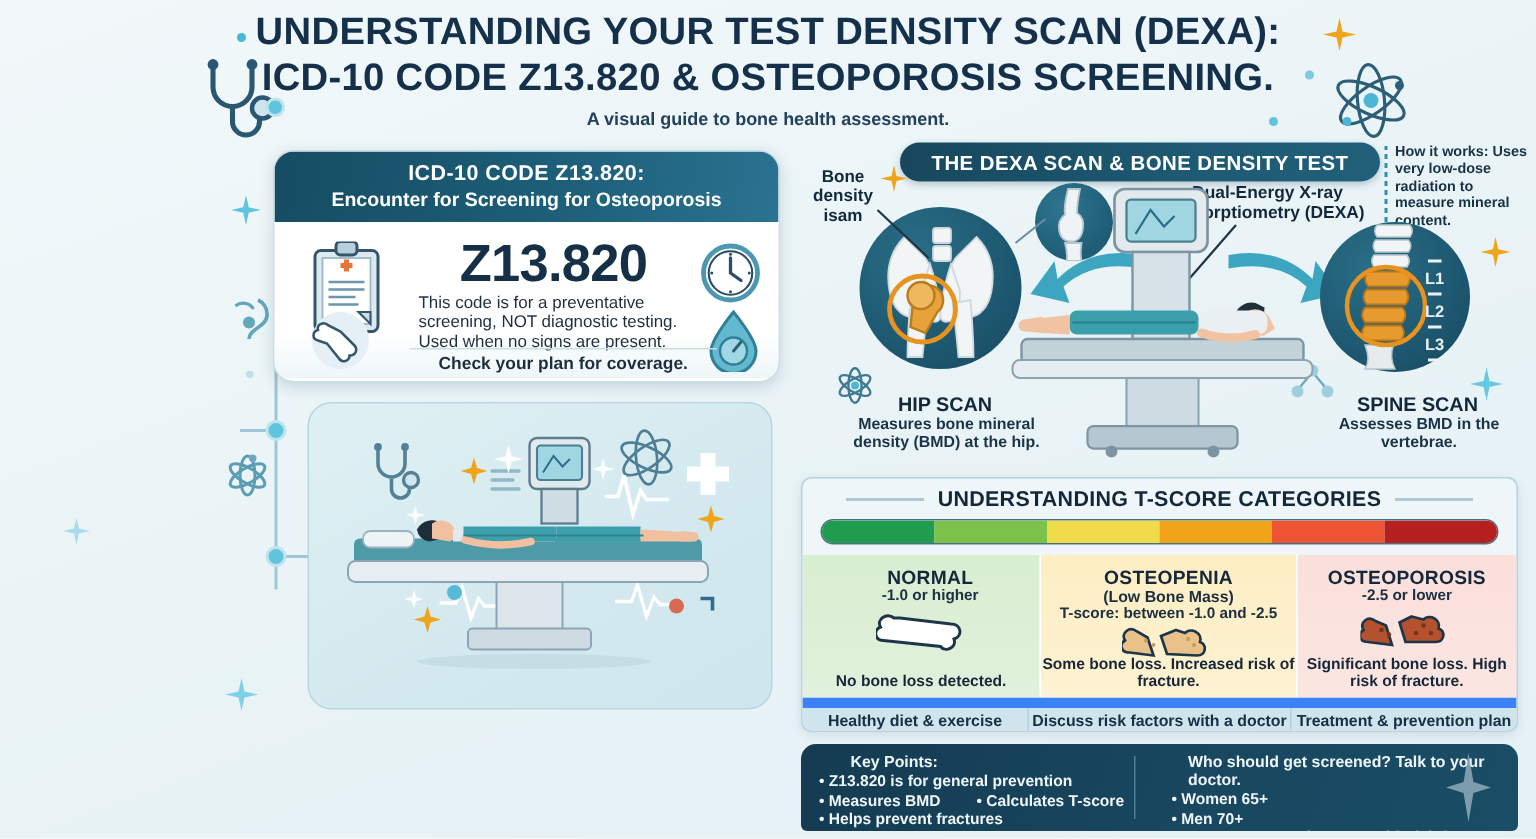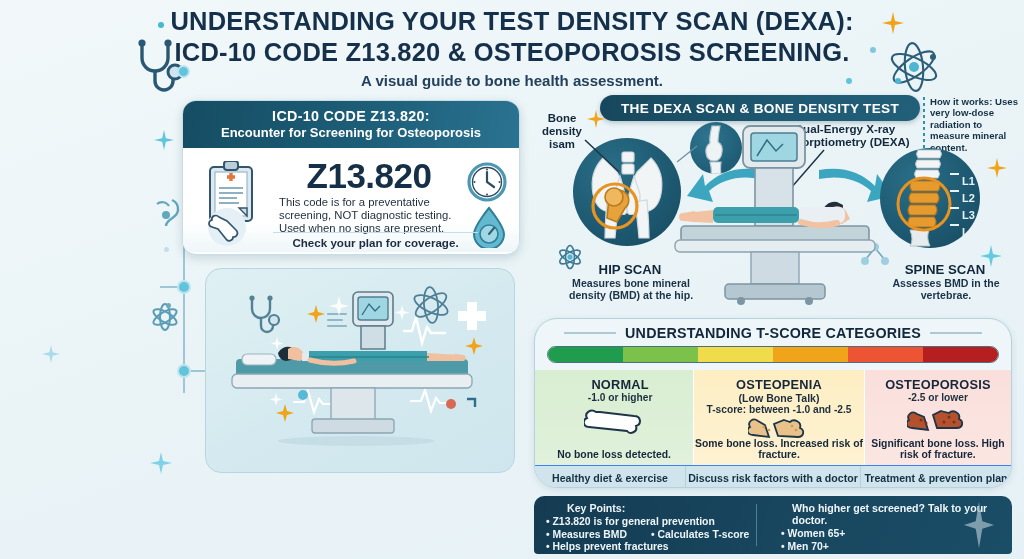--- a/index.html
+++ b/index.html
@@ -20,21 +20,21 @@
   
   .title-wrap {
     position: absolute; top: 6px; left: 0; width: 1024px;
     text-align: center;
   }
   .title-l1, .title-l2 {
     color: #15304a; font-weight: 800; letter-spacing: .2px;
     font-size: 25.5px; line-height: 31px;
   }
   .subtitle {
-    color: #23415c; font-size: 15px; font-weight: 600; margin-top: 4px;
+    color: #23415c; font-size: 12px; font-weight: 600; margin-top: 4px;
   }
 
   
   .icd-card {
     position: absolute; left: 182px; top: 100px; width: 338px; height: 155px;
     border-radius: 14px; overflow: hidden;
     box-shadow: 0 3px 10px rgba(30,70,95,.18);
     background: #fff;
     border: 1px solid #c8dde6;
   }
@@ -104,35 +104,35 @@
   .lbl-bone-density {
     position:absolute; left:6px; top:22px; width:62px; text-align:center;
     font-size:11.4px; line-height:12.8px; font-weight:800; color:#13293b;
   }
   .lbl-dexa {
     position:absolute; left:255px; top:32px; width:130px; text-align:center;
     font-size:11.6px; line-height:13.4px; font-weight:800; color:#13293b;
   }
   .vert-labels { position:absolute; left:425px; top:83px; font-size:11px;
      font-weight:800; color:#e9f3f7; line-height:17px; }
-  .vert-labels div { display:flex; align-items:flex-start; gap:3px;}
+  .vert-labels div { display:flex; align-items:center; gap:3px;flex-direction:column;}
   .vert-dash { width:9px; height:2px; background:#e9f3f7; display:inline-block; }
 
   .scan-name {
     position:absolute; font-size:13.2px; font-weight:800; color:#12273a; text-align:center;
   }
   .scan-sub {
     position:absolute; font-size:10.6px; line-height:12.4px; color:#1b3347;
     text-align:center; font-weight:600;
   }
 
   
   .tscore {
     position:absolute; left:534px; top:318px; width:478px; height:170px;
-    border-radius: 23px; border:1.5px solid #b5d2dd;
+    border-radius: 7px; border:1.5px solid #b5d2dd;
     background:#eef6f9; overflow:hidden;
     box-shadow: 0 2px 7px rgba(30,70,95,.12);
   }
   .ts-head { position:relative; height:27px; display:flex; align-items:center; justify-content:center; gap:9px; }
   .ts-head-t { font-size:14.3px; font-weight:800; color:#12273a; letter-spacing:.2px; }
   .ts-rule { width:52px; height:2px; background:#aec8d4; }
 
   .ts-bar {
     margin: 0 12px; height:17px; border-radius:9px; display:flex; overflow:hidden;
     border:1.5px solid #4a6f80;
@@ -145,21 +145,21 @@
   .ts-col.c1 { background: linear-gradient(180deg,#d8eed1 0%, #e1f1dc 100%); padding-left: 12px; }
   .ts-col.c2 { background: linear-gradient(180deg,#fdeec3 0%, #fdf2d2 100%); flex: 1.16; }
   .ts-col.c3 { background: linear-gradient(180deg,#fadfdb 0%, #fbe6e2 100%); }
   .ts-name { font-size:12.8px; font-weight:800; color:#17273a; letter-spacing:.2px;}
   .ts-sub  { font-size:10.6px; font-weight:600; color:#1d2e3e; line-height:12px; }
   .ts-rng  { font-size:10.2px; font-weight:600; color:#1d2e3e; line-height:12px;}
   .ts-note { position:absolute; left:0; right:0; bottom:4px; font-size:10.4px;
      font-weight:600; color:#17273a; line-height:11.6px; }
   .ts-bone { position:absolute; left:50%; transform:translateX(-50%); top:38px; }
 
-  .ts-foot { display:flex; height:24px; background:#cfe4ec; border-top:1px solid #3b82f6; }
+  .ts-foot { display:flex; height:24px; background:#cfe4ec; border-top:7px solid #3b82f6; }
   .ts-foot div { flex:1; display:flex; align-items:center; justify-content:center;
      font-size:10.6px; font-weight:700; color:#153043; }
   .ts-foot div + div { border-left:1px solid #b4d0db; }
   .ts-foot div.f2 { flex:1.16; }
 
   
   .footer {
     position:absolute; left:534px; top:496px; width:478px; height:58px;
     border-radius: 10px 10px 4px 4px;
     background: linear-gradient(110deg,#143b52 0%, #18475f 55%, #1a4d66 100%);
@@ -521,21 +521,21 @@
       <div class="ts-col c1">
         <div class="ts-name">NORMAL</div>
         <div class="ts-rng">-1.0 or higher</div>
         <svg class="ts-bone" width="60" height="26" viewBox="0 0 60 26">
           <path d="M12 4 c-5 -4 -12 1 -9 6 c-5 2 -4 9 2 9 l38 4 c3 4 11 1 9 -5 c6 -2 5 -10 -2 -10 l-34 -4Z" fill="#ffffff" stroke="#1d3548" stroke-width="2"></path>
         </svg>
         <div class="ts-note">No bone loss detected.</div>
       </div>
       <div class="ts-col c2">
         <div class="ts-name">OSTEOPENIA</div>
-        <div class="ts-sub">(Low Bone Talk)</div>
+        <div class="ts-sub">(Low Bone Mass)</div>
         <div class="ts-rng">T-score: between -1.0 and -2.5</div>
         <svg class="ts-bone" style="top:46px" width="62" height="24" viewBox="0 0 62 24">
           <path d="M10 5 c-5 -4 -11 1 -8 6 c-4 2 -3 8 3 8 l16 2 l-4 -12Z" fill="#e8c288" stroke="#1d3548" stroke-width="1.8"></path>
           <path d="M36 4 l6 2 c4 -4 12 0 10 6 c5 2 4 9 -2 9 l-20 -1 l-4 -12Z" fill="#e8c288" stroke="#1d3548" stroke-width="1.8"></path>
           <g fill="#c49a59">
               <circle cx="16" cy="11" r="1.3"></circle>
               <circle cx="21" cy="14" r="1.3"></circle>
               <circle cx="44" cy="10" r="1.3"></circle>
               <circle cx="48" cy="14" r="1.3"></circle>
             </g>
@@ -572,21 +572,21 @@
       <div class="f-title">Key Points:</div>
       <div class="f-li">• Z13.820 is for general prevention</div>
       <div class="f-li-row">
         <span class="f-li">• Measures BMD</span>
         <span class="f-li">• Calculates T-score</span>
       </div>
       <div class="f-li">• Helps prevent fractures</div>
     </div>
     <div class="f-divider"></div>
     <div class="f-col right">
-      <div class="f-title">Who higher get screened? Talk to your doctor.</div>
+      <div class="f-title">Who should get screened? Talk to your doctor.</div>
       <div class="f-li" style="padding-left:10px">• Women 65+</div>
       <div class="f-li" style="padding-left:10px">• Men 70+</div>
       <div class="f-li" style="padding-left:10px">• Post-menopausal women with risk factors</div>
     </div>
     <div class="f-diamond"></div>
   </div>
 
 </div>
 
 </body></html>

